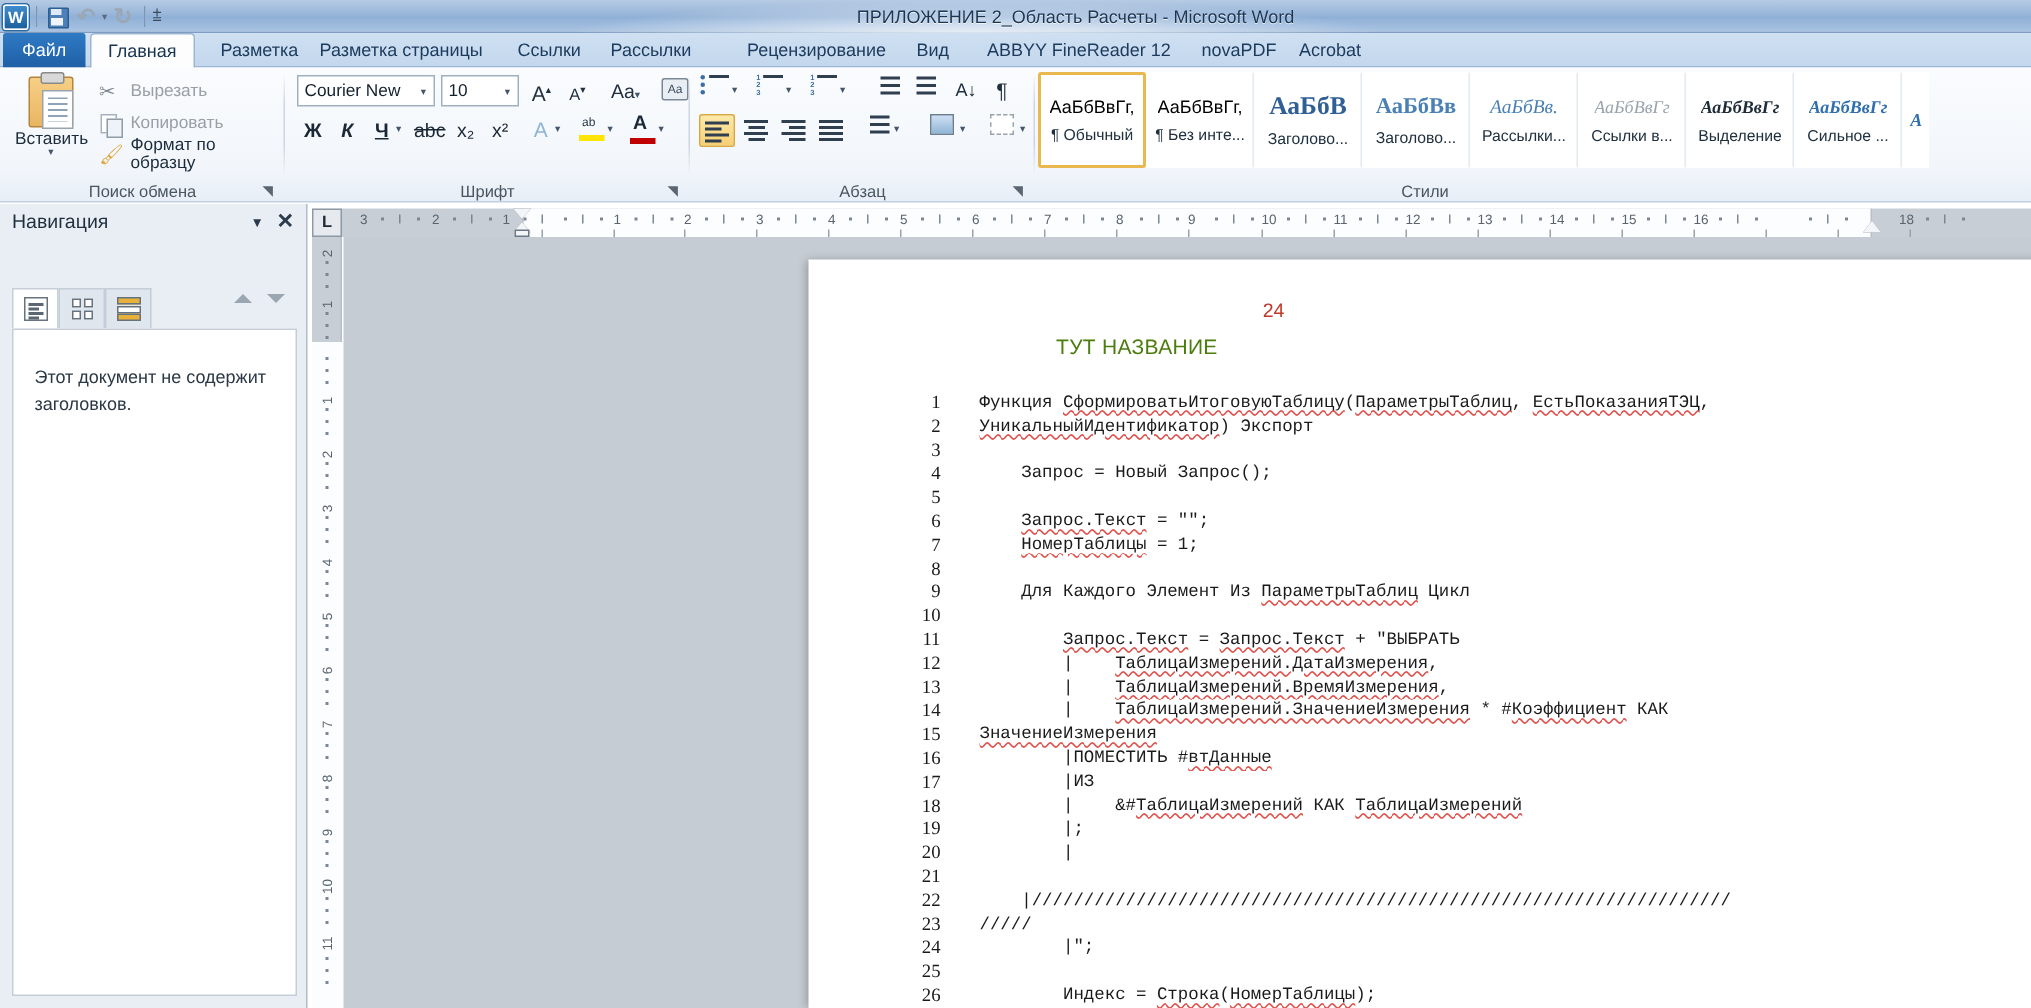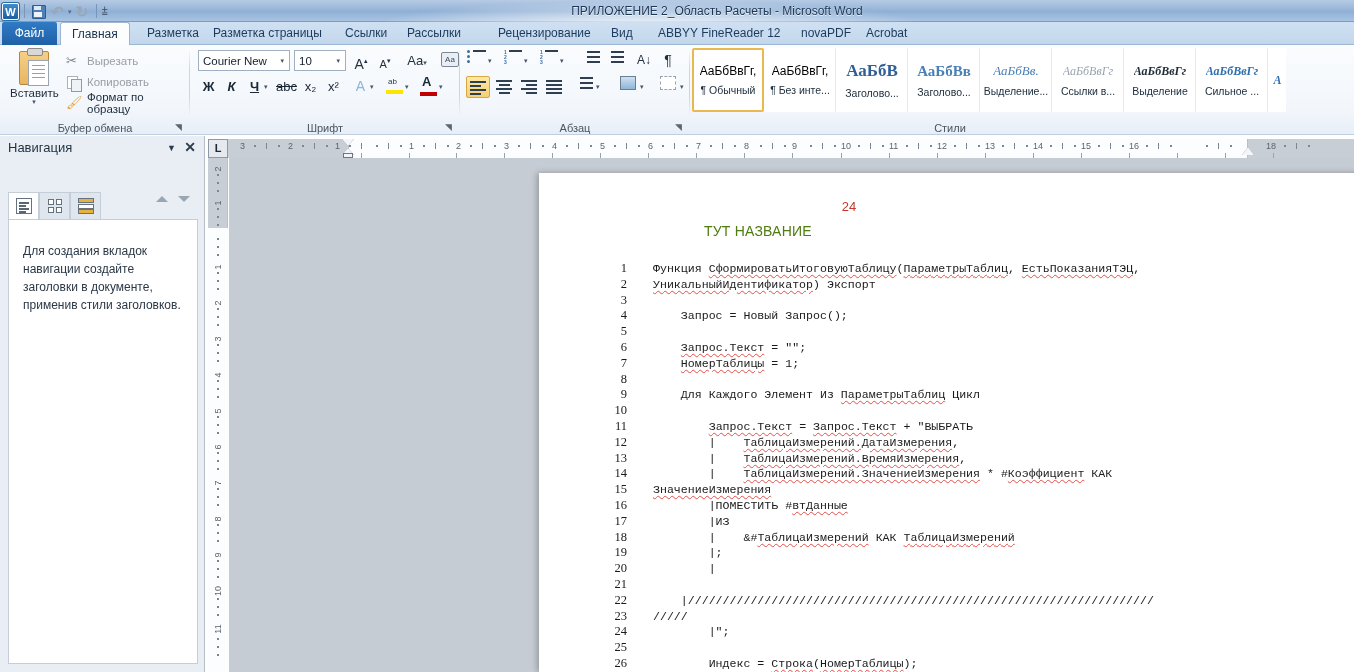--- a/index.html
+++ b/index.html
@@ -344,21 +344,21 @@
       <span>Вырезать</span>
     </div>
     <div class="clipitem" style="top:27px;">
       <span class="cico cico-copy"></span>
       <span>Копировать</span>
     </div>
     <div class="clipitem enabled" style="top:48px;">
       <span class="cico cico-brush">🖌</span>
       <span>Формат по образцу</span>
     </div>
-    <div class="glabel">Буфер обмена</div>
+    <div class="glabel">Поиск обмена</div>
     <div class="dlg">◥</div>
     <div class="gdiv"></div>
   </div>
 
   <div class="grp" id="g-font">
     <div class="combo" id="font-name">
       <span class="cv">Courier New</span>
       <span class="cc">▾</span>
     </div>
     <div class="combo" id="font-size">
@@ -484,21 +484,21 @@
       <div class="style-item">
         <div class="style-preview" style="font-family:'Liberation Serif',serif;font-size:17px;font-weight:bold;color:#2f5f95">АаБбВ</div>
         <div class="style-name">Заголово...</div>
       </div>
       <div class="style-item">
         <div class="style-preview" style="font-family:'Liberation Serif',serif;font-size:15px;font-weight:bold;color:#4a80b5">АаБбВв</div>
         <div class="style-name">Заголово...</div>
       </div>
       <div class="style-item">
         <div class="style-preview" style="font-family:'Liberation Serif',serif;font-style:italic;font-size:13px;color:#4a80b5">АаБбВв.</div>
-        <div class="style-name">Выделение...</div>
+        <div class="style-name">Рассылки...</div>
       </div>
       <div class="style-item">
         <div class="style-preview" style="font-family:'Liberation Serif',serif;font-style:italic;font-size:12px;color:#9aa4ae">АаБбВвГг</div>
         <div class="style-name">Ссылки в...</div>
       </div>
       <div class="style-item">
         <div class="style-preview" style="font-family:'Liberation Serif',serif;font-style:italic;font-weight:bold;font-size:12px;color:#1f2c38">АаБбВвГг</div>
         <div class="style-name">Выделение</div>
       </div>
       <div class="style-item">
@@ -543,21 +543,21 @@
           <b style="top:11px;background:#e8b23a"></b>
       </span>
     </div>
   </div>
   <div id="nav-updown">
     <span class="tri-up"></span>
     <span class="tri-dn"></span>
   </div>
 
   <div id="nav-body">
-    <p>Для создания вкладок навигации создайте заголовки в документе, применив стили заголовков.</p>
+    <p>Этот документ не содержит заголовков.</p>
   </div>
 </div>
 
 <div id="corner-btn">L</div>
 
 <div id="hruler">
   <div class="white"></div>
   <div class="ticks">
     <span class="rtick" style="left:12px">3</span>
     <span class="rdot" style="left:26px"></span>

